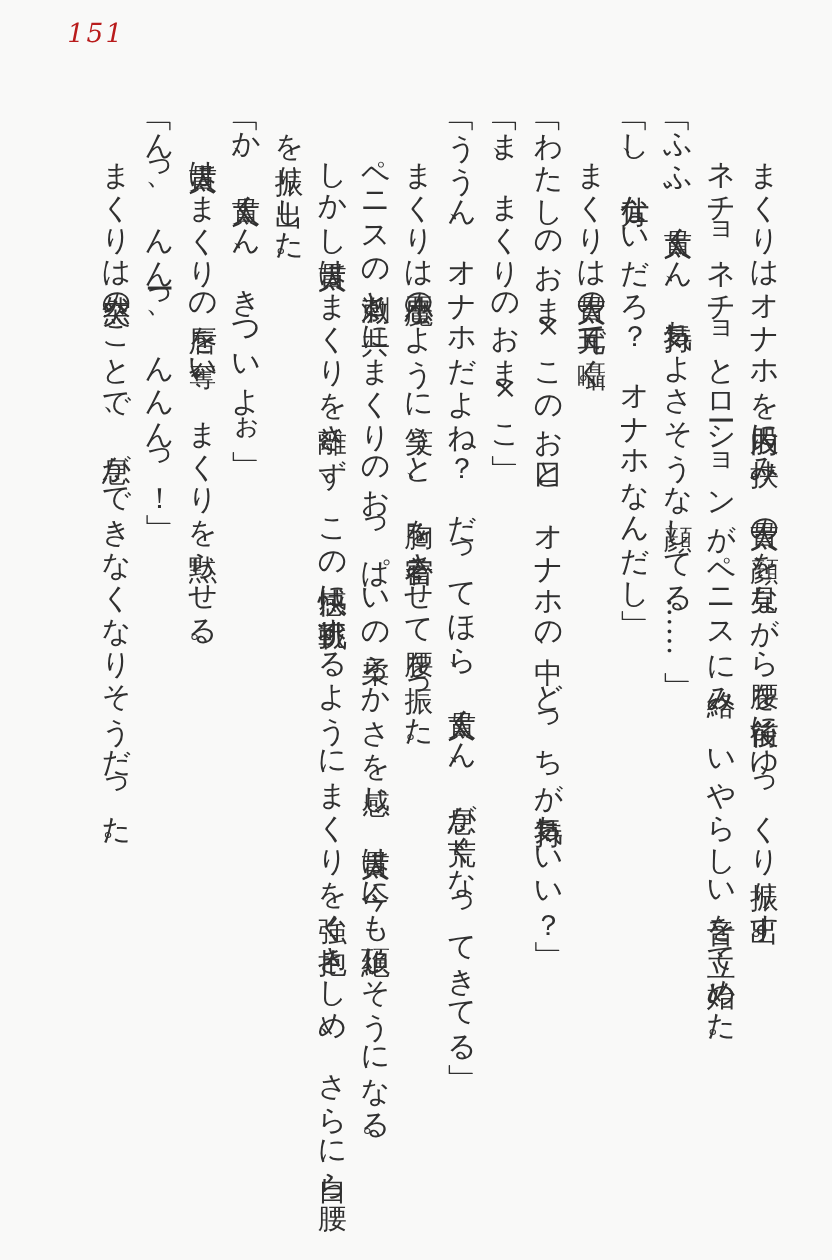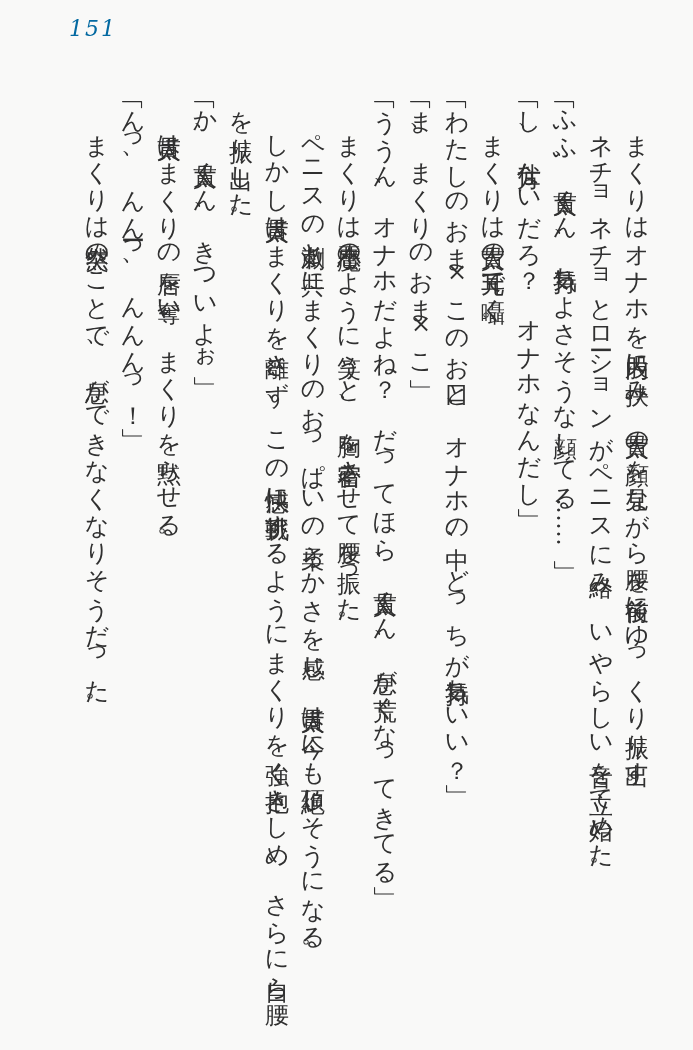--- a/index.html
+++ b/index.html
@@ -15,25 +15,25 @@
     font-family: "DejaVu Serif", "Liberation Serif", serif;
   }
   .page {
     position: absolute;
     inset: 0;
     background: #f9f9f8;
   }
   .page-number {
     position: absolute;
     top: 16px;
-    left: 69px;
+    left: 56px;
     font-style: italic;
     font-size: 22px;
     letter-spacing: 2px;
-    color: #0369a1;
+    color: #b91c1c;
   }
   .text-block {
     position: absolute;
     top: 94px;
     right: 38px;
     height: 916px;
     writing-mode: vertical-rl;
     text-orientation: mixed;
     font-size: 24px;
     line-height: 36px;

